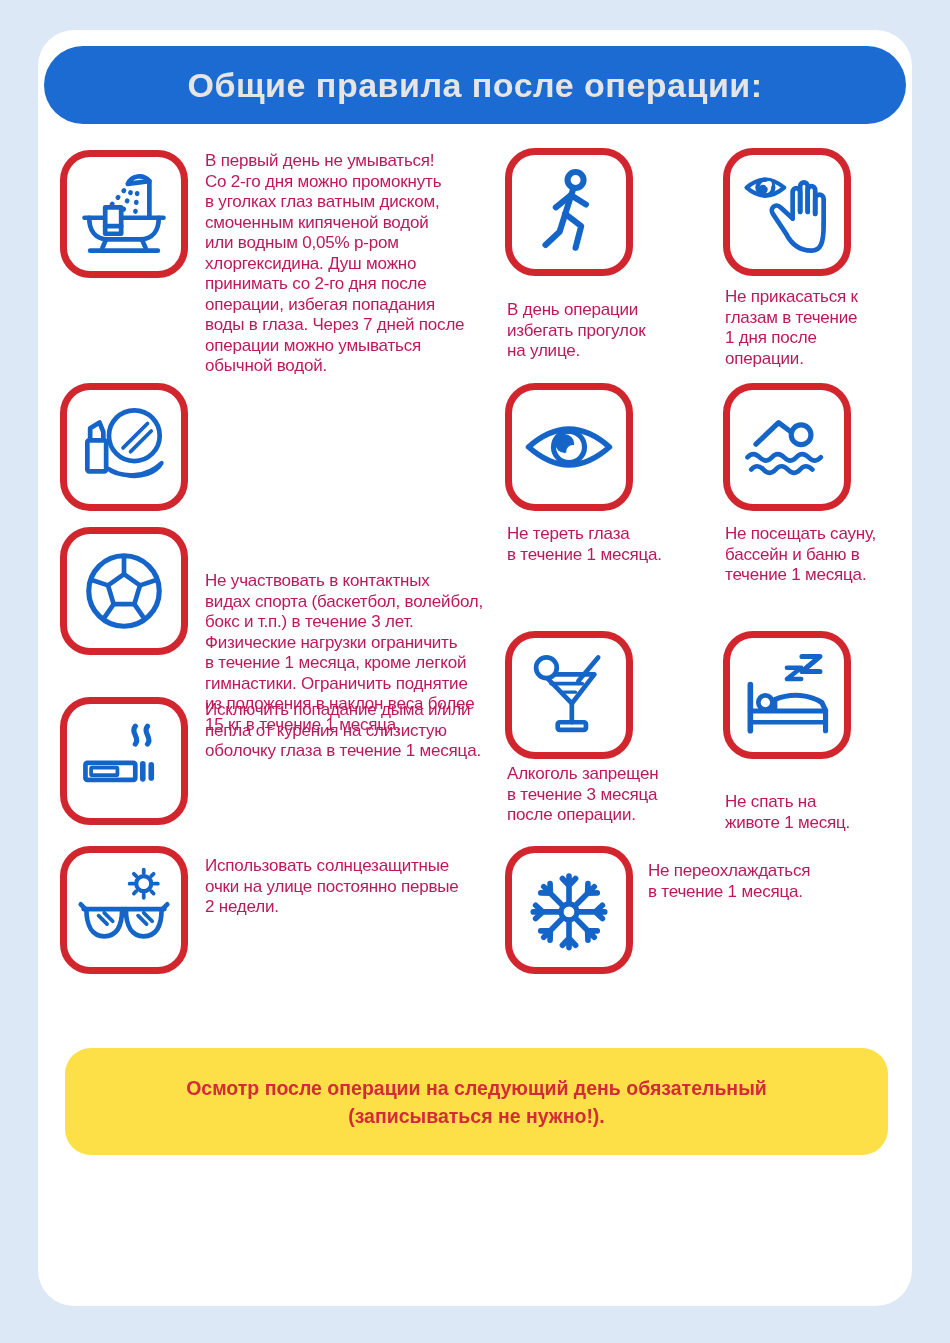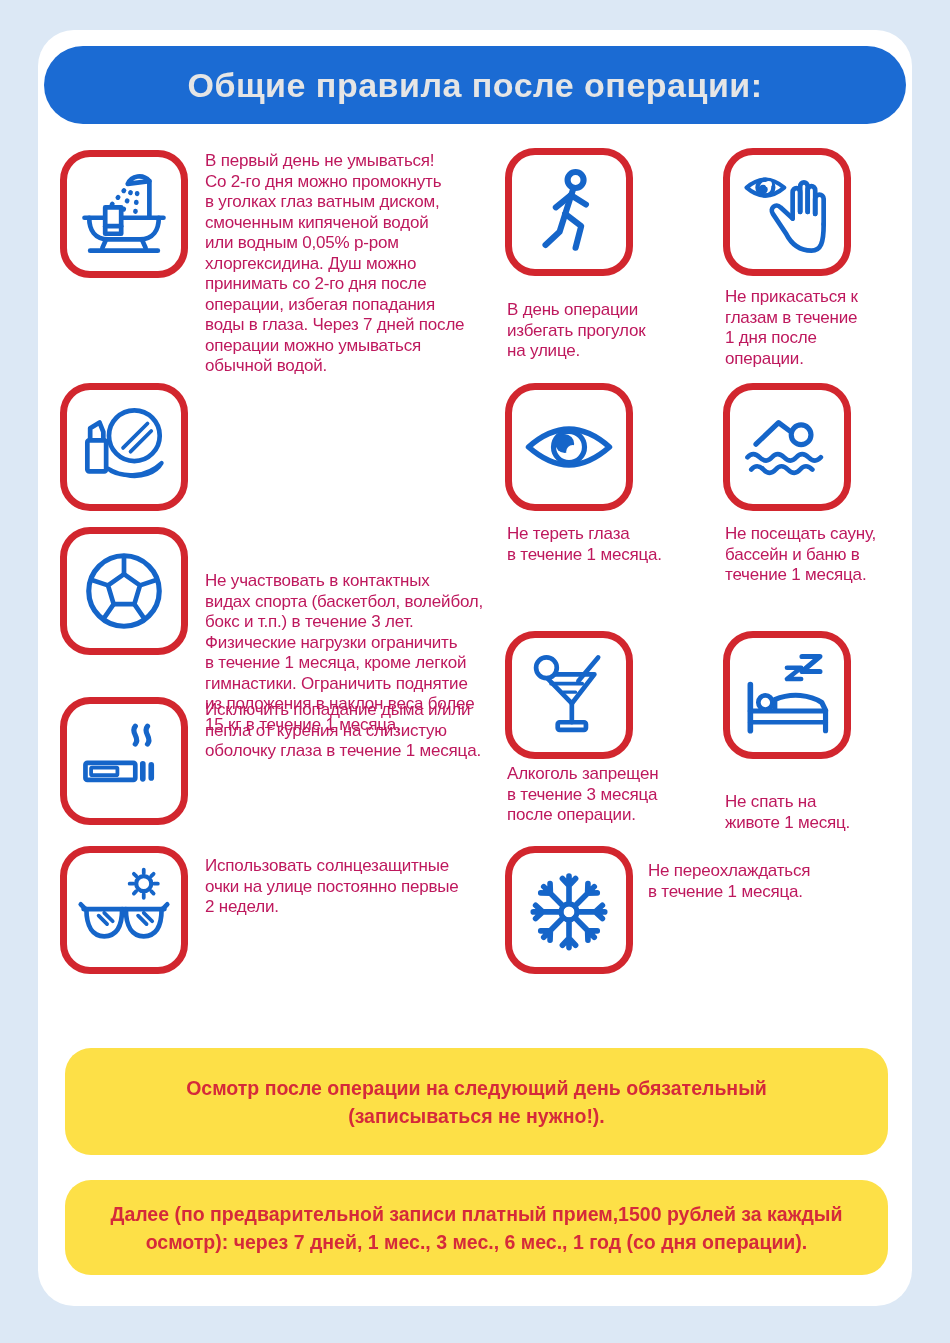--- a/index.html
+++ b/index.html
@@ -205,17 +205,13 @@
       <path d="M11 79 H91" stroke-width="5"></path>
     </svg>
   </div>
   <div class="rtext" style="left:725px;top:764px;width:190px;margin-top:28px;">Не спать на
 животе 1 месяц.</div>
 
   <div class="note" style="top:1048px;height:107px;">
     <div class="ntext">Осмотр после операции на следующий день обязательный
 (записываться не нужно!).</div>
   </div>
-  <div class="note" style="top:1180px;height:95px;">
-    <div class="ntext">Далее (по предварительной записи платный прием,1500 рублей за каждый
-осмотр): через 7 дней, 1 мес., 3 мес., 6 мес., 1 год (со дня операции).</div>
-  </div>
 </div>
 
 </body></html>

